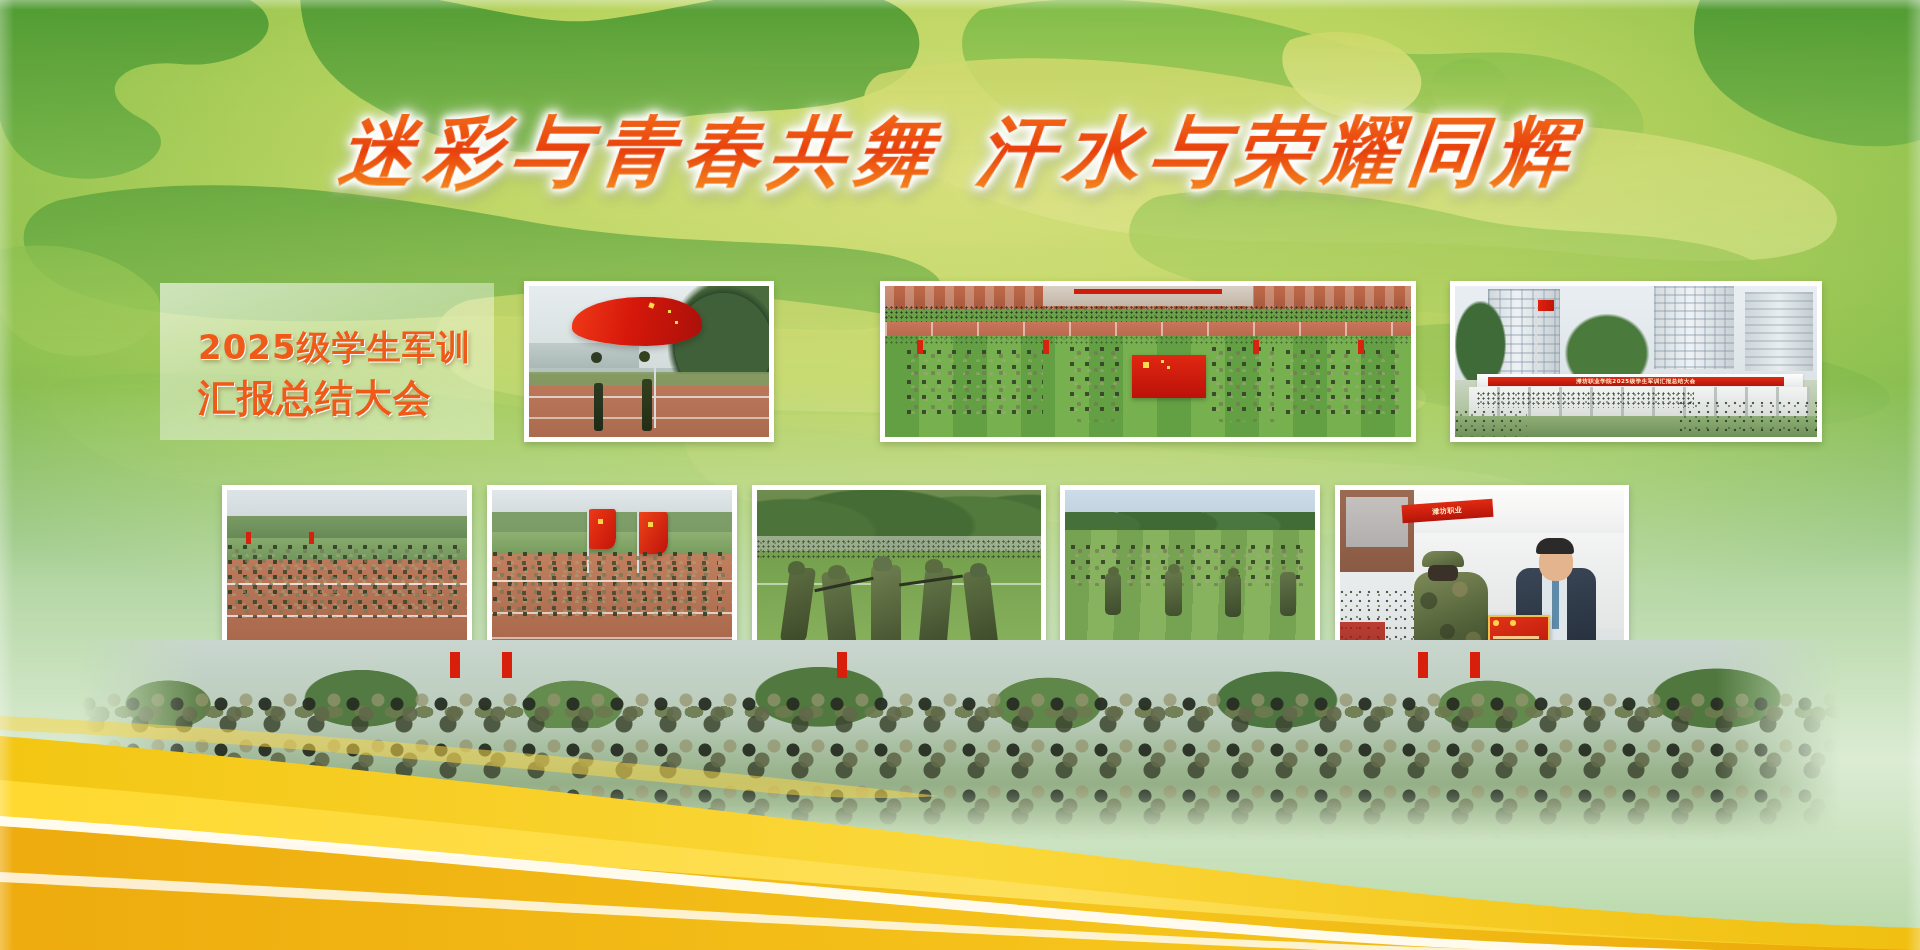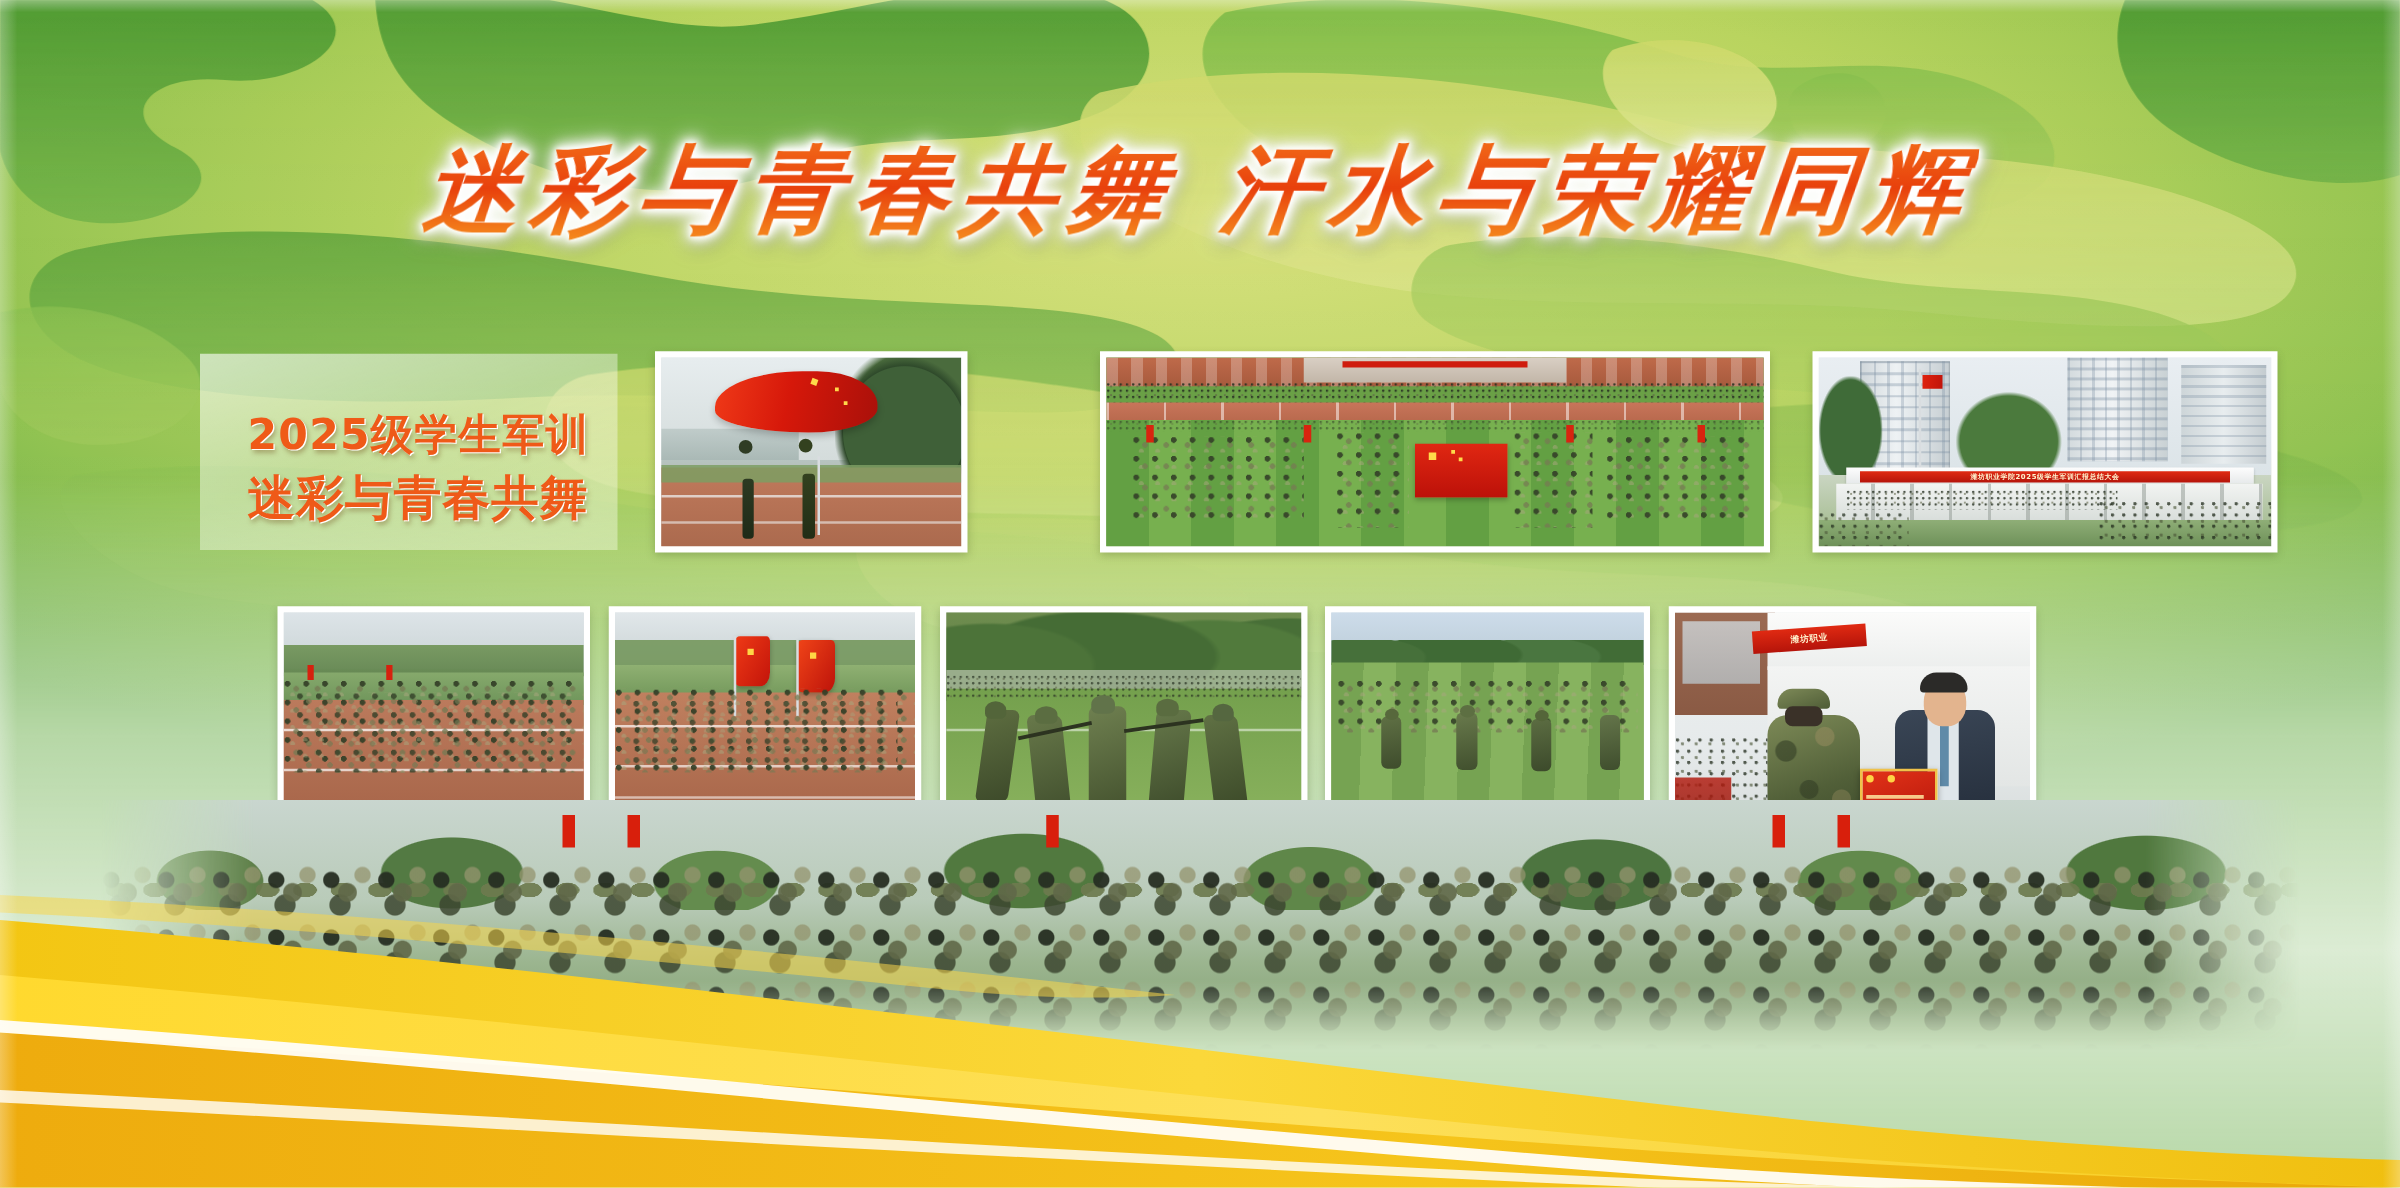--- a/index.html
+++ b/index.html
@@ -199,21 +199,21 @@
   </div>
 
   <div class="bg-sheen"></div>
 
   <div id="title-wrap">
     <span class="title-text">迷彩与青春共舞  汗水与荣耀同辉</span>
   </div>
 
   <div id="caption-card">
     <div id="cap-line1" class="cap-line">2025级学生军训</div>
-    <div id="cap-line2" class="cap-line">迷彩与青春共舞</div>
+    <div id="cap-line2" class="cap-line">汇报总结大会</div>
   </div>
 
   <div class="tile" style="left:524px;top:281px;width:250px;height:161px;">
     <div class="ph" style="background:linear-gradient(180deg,#dfe6e8 0%,#cfd9da 40%,#b6c3bf 55%,#b88b72 100%);">
       <div style="left:0;top:0;width:100%;height:54%;background:linear-gradient(180deg,#e7edef,#d4dcdb);"></div>
       <div style="right:0;top:0;width:42%;height:66%;background:radial-gradient(ellipse at 55% 60%, #3f6038 0 62%, #2f4a2b 63%, transparent 72%),radial-gradient(ellipse at 80% 40%, #4a6b3d 0 58%, transparent 66%);"></div>
       <div style="left:0;top:38%;width:46%;height:16%;background:linear-gradient(180deg,#b9c6c4,#9fb0ac);opacity:.8;"></div>
       <div style="left:0;bottom:0;width:100%;height:42%;background:linear-gradient(180deg,#c07a5c,#ab6a4e);"></div>
       <div style="left:0;bottom:26%;width:100%;height:2px;background:#eee;opacity:.75;"></div>
       <div style="left:0;bottom:12%;width:100%;height:2px;background:#eee;opacity:.6;"></div>

